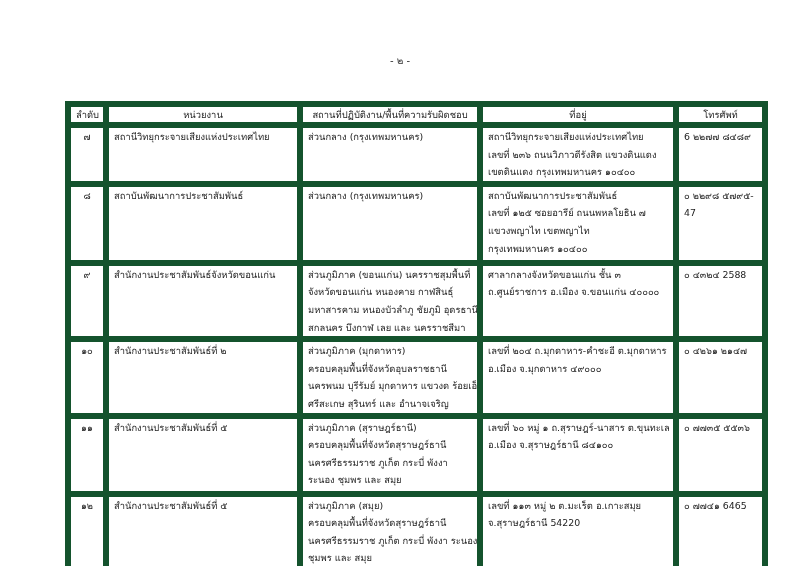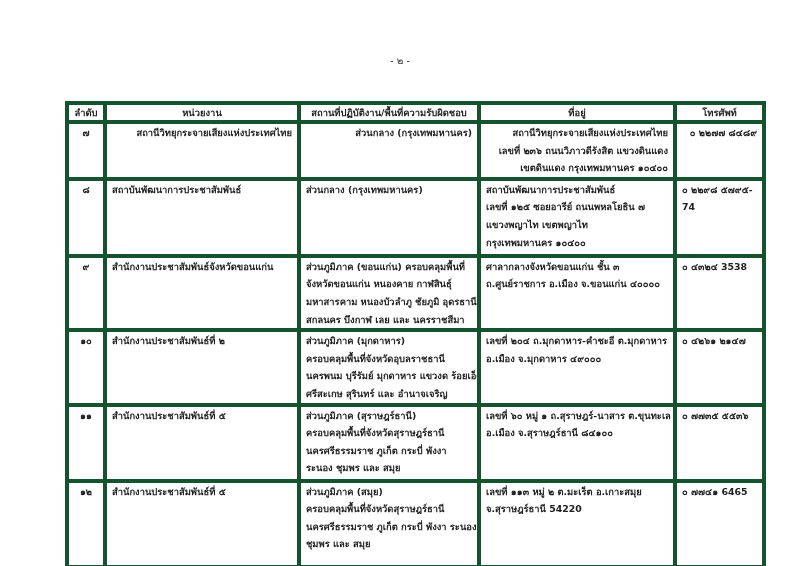--- a/index.html
+++ b/index.html
@@ -28,45 +28,45 @@
       position: absolute;
       top: 101px;
       left: 65px;
       width: 697px;
       border-collapse: collapse;
       table-layout: fixed;
       font-size: 9.4px;
       line-height: 17.6px;
     }
     .doc-table th, .doc-table td {
-      border: 4px solid #14532d;
+      border: 6px solid #14532d;
       vertical-align: top;
       padding: 0 5px;
-      font-weight: bold;
+      font-weight: normal;
       white-space: nowrap;
       overflow: hidden;
     }
     .doc-table th {
       text-align: center;
       height: 15px;
       line-height: 15px;
     }
     .doc-table td.num {
       text-align: center;
       padding: 0;
     }
     .line {
       display: block;
     }
     col.c1 { width: 38px; }
     col.c2 { width: 194px; }
     col.c3 { width: 180px; }
     col.c4 { width: 196px; }
     col.c5 { width: 89px; }
-    tr.r7 td { height: 46px; text-align: right; }
+    tr.r7 td { height: 46px; }
     tr.r8 td { height: 73px; }
     tr.r9 td { height: 67px; }
     tr.r10 td { height: 70px; }
     tr.r11 td { height: 72px; }
     tr.r12 td { height: 82px; }
   </style>
 </head>
 <body>
 
 <div class="page-number">- ๒ -</div>
@@ -95,57 +95,57 @@
       <td>สถานีวิทยุกระจายเสียงแห่งประเทศไทย</td>
       <td>
         <span class="line">ส่วนกลาง (กรุงเทพมหานคร)</span>
       </td>
       <td>
         <span class="line">สถานีวิทยุกระจายเสียงแห่งประเทศไทย</span>
         <span class="line">เลขที่ ๒๓๖  ถนนวิภาวดีรังสิต  แขวงดินแดง</span>
         <span class="line">เขตดินแดง  กรุงเทพมหานคร ๑๐๔๐๐</span>
       </td>
       <td>
-        <span class="line">๐ ๒๒๗๗ ๘๔๘๙</span>
+        <span class="line">6 ๒๒๗๗ ๘๔๘๙</span>
       </td>
     </tr>
 
     <tr class="r8">
       <td class="num">๘</td>
       <td>สถาบันพัฒนาการประชาสัมพันธ์</td>
       <td>
         <span class="line">ส่วนกลาง (กรุงเทพมหานคร)</span>
       </td>
       <td>
         <span class="line">สถาบันพัฒนาการประชาสัมพันธ์</span>
         <span class="line">เลขที่ ๑๒๕ ซอยอารีย์ ถนนพหลโยธิน ๗</span>
         <span class="line">แขวงพญาไท เขตพญาไท</span>
         <span class="line">กรุงเทพมหานคร  ๑๐๔๐๐</span>
       </td>
       <td>
         <span class="line">๐ ๒๒๙๘ ๕๗๙๕-</span>
-        <span class="line">74</span>
+        <span class="line">47</span>
       </td>
     </tr>
 
     <tr class="r9">
       <td class="num">๙</td>
       <td>สำนักงานประชาสัมพันธ์จังหวัดขอนแก่น</td>
       <td>
-        <span class="line">ส่วนภูมิภาค (ขอนแก่น) ครอบคลุมพื้นที่</span>
+        <span class="line">ส่วนภูมิภาค (ขอนแก่น) นครราชสุมพื้นที่</span>
         <span class="line">จังหวัดขอนแก่น หนองคาย กาฬสินธุ์</span>
         <span class="line">มหาสารคาม หนองบัวลำภู ชัยภูมิ อุดรธานี</span>
         <span class="line">สกลนคร บึงกาฬ เลย และ นครราชสีมา</span>
       </td>
       <td>
         <span class="line">ศาลากลางจังหวัดขอนแก่น ชั้น ๓</span>
         <span class="line">ถ.ศูนย์ราชการ อ.เมือง จ.ขอนแก่น ๔๐๐๐๐</span>
       </td>
       <td>
-        <span class="line">๐ ๔๓๒๔ 3538</span>
+        <span class="line">๐ ๔๓๒๔ 2588</span>
       </td>
     </tr>
 
     <tr class="r10">
       <td class="num">๑๐</td>
       <td>สำนักงานประชาสัมพันธ์ที่ ๒</td>
       <td>
         <span class="line">ส่วนภูมิภาค (มุกดาหาร)</span>
         <span class="line">ครอบคลุมพื้นที่จังหวัดอุบลราชธานี</span>
         <span class="line">นครพนม บุรีรัมย์ มุกดาหาร แขวงด ร้อยเอ็ด</span>

